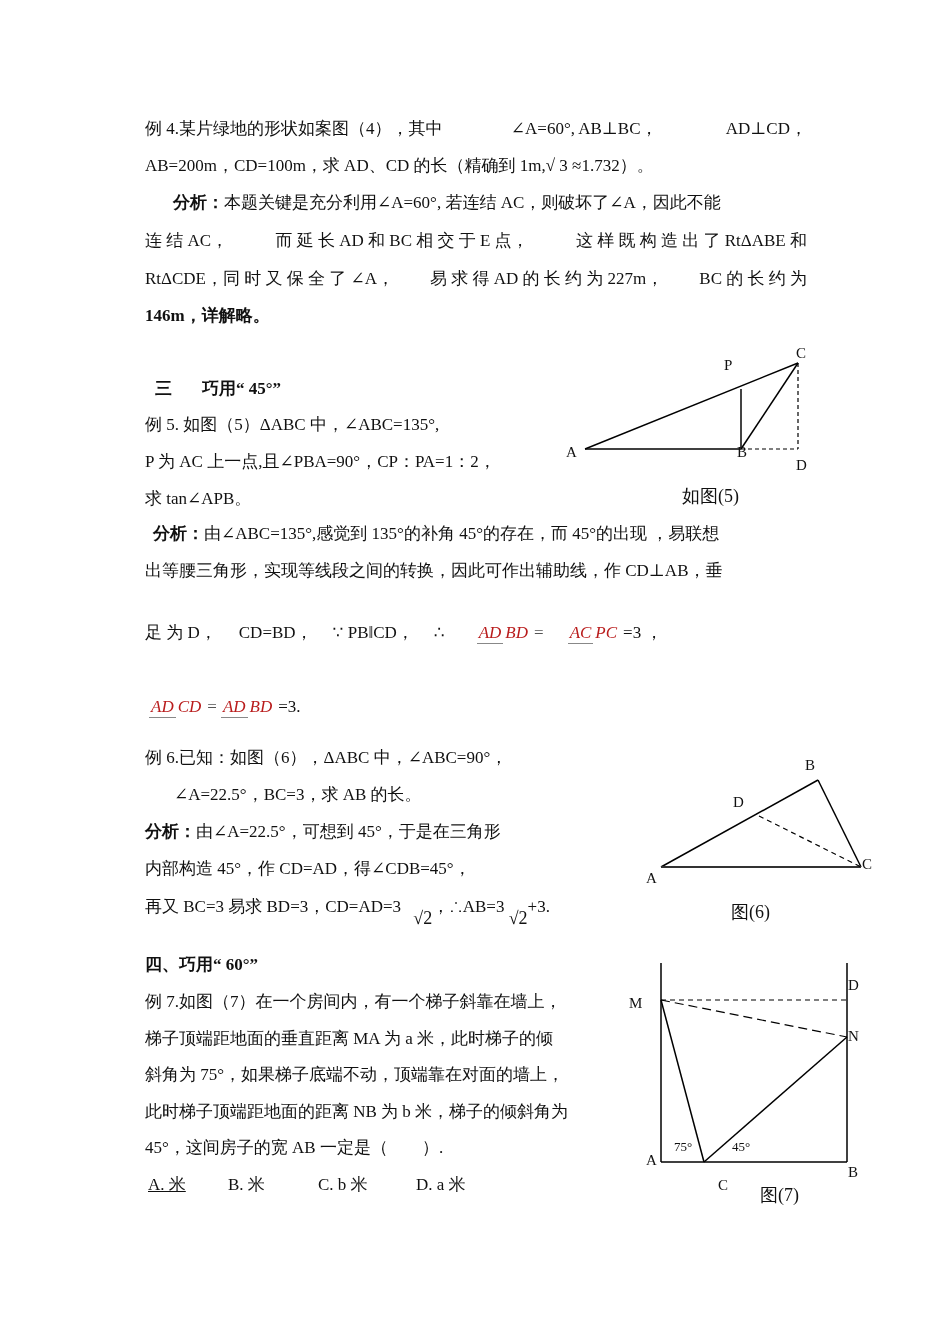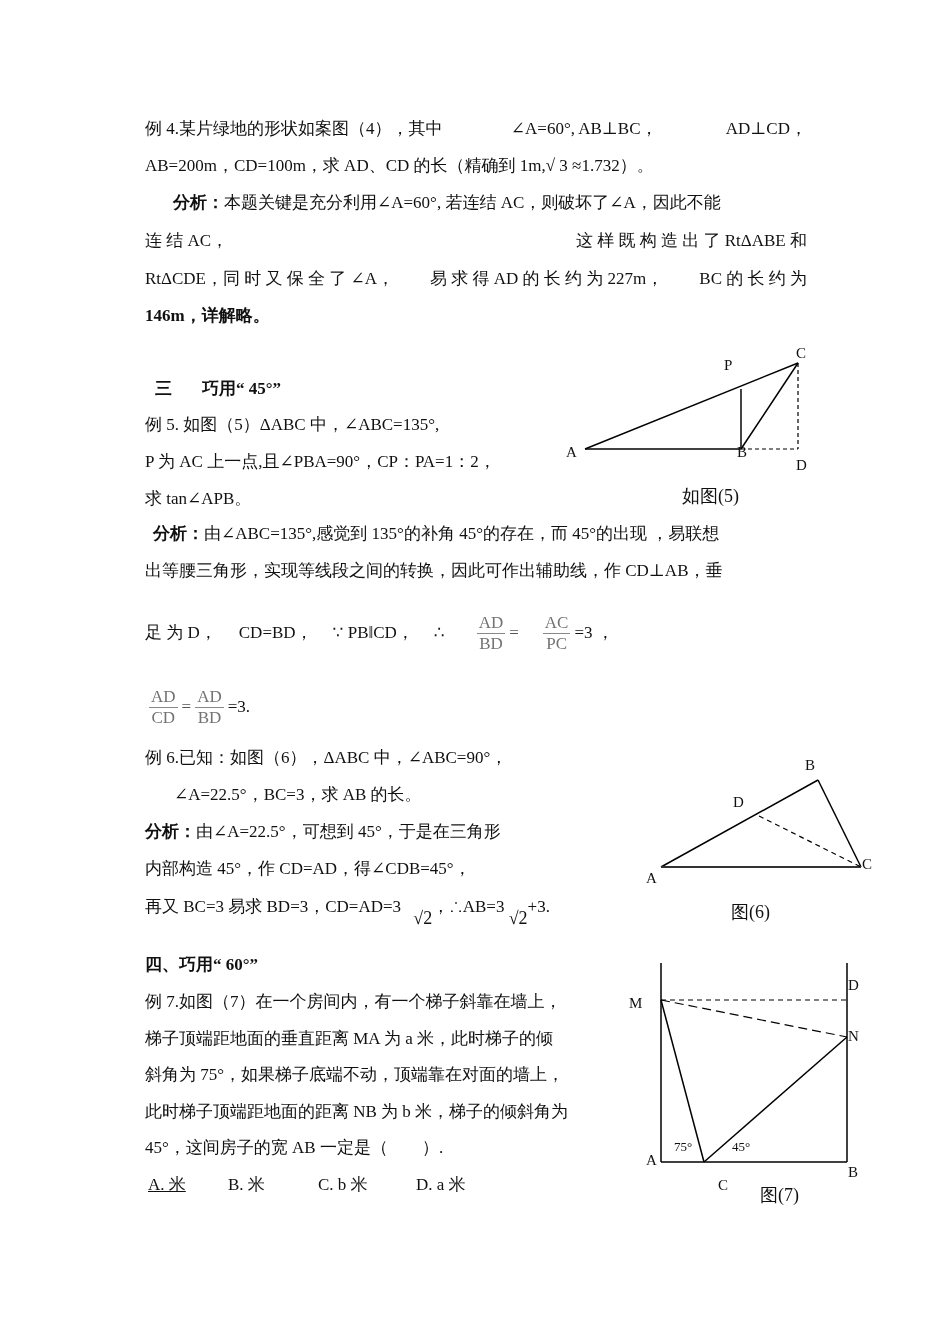--- a/index.html
+++ b/index.html
@@ -5,22 +5,22 @@
   html, body { margin: 0; padding: 0; background: #ffffff; }
   body {
     width: 950px; height: 1344px; position: relative; overflow: hidden;
     font-family: "Liberation Serif", "DejaVu Serif", serif;
     color: #111; font-size: 17px;
   }
   .abs { position: absolute; white-space: nowrap; }
   .line { position: absolute; left: 145px; white-space: nowrap; line-height: 22px; }
   .just { display: flex; justify-content: space-between; width: 662px; }
   .b { font-weight: bold; }
-  .frac { display: inline-flex; flex-direction: column; align-items: center; vertical-align: middle;
-          color: #737373; font-size: 17px; line-height: 20px; margin: 0 4px; }
+  .frac { display: inline-flex; flex-direction: row; align-items: center; vertical-align: middle;
+          font-style: italic; color: #b91c1c; font-size: 17px; line-height: 20px; margin: 0 4px; }
   .frac .num { padding: 0 2px; border-bottom: 1px solid #888; }
   .frac .den { padding: 0 2px; }
   .sqrt { display: inline-block; position: relative; top: 12px; font-size: 18px; }
   .fig-cap { font-size: 18px; }
   .lbl { position: absolute; font-size: 15px; }
   svg { position: absolute; overflow: visible; }
 </style>
 </head>
 <body>
 
@@ -29,20 +29,21 @@
   <span>∠A=60°, AB⊥BC，</span>
   <span>AD⊥CD，</span>
 </div>
 <div class="line" style="top:155px;">AB=200m，CD=100m，求 AD、CD 的长（精确到 1m,√ 3 ≈1.732）。</div>
 
 <div class="line" style="top:192px; left:173px;">
   <span class="b">分析：</span><span>本题关键是充分利用∠A=60°, 若连结 AC，则破坏了∠A，因此不能</span>
 </div>
 <div class="line just" style="top:230px;">
   <span>连 结 AC，</span>
+  <span>而 延 长 AD 和 BC 相 交 于 E 点，</span>
   <span>这 样 既 构 造 出 了 RtΔABE 和</span>
 </div>
 <div class="line just" style="top:268px;">
   <span>RtΔCDE，同 时 又 保 全 了 ∠A，</span>
   <span>易 求 得 AD 的 长 约 为 227m，</span>
   <span>BC 的 长 约 为</span>
 </div>
 <div class="line" style="top:305px;font-weight:bold;">146m，详解略。</div>
 
 <div class="abs b" style="top:377px; left:155px; font-size:17px;">三</div>

